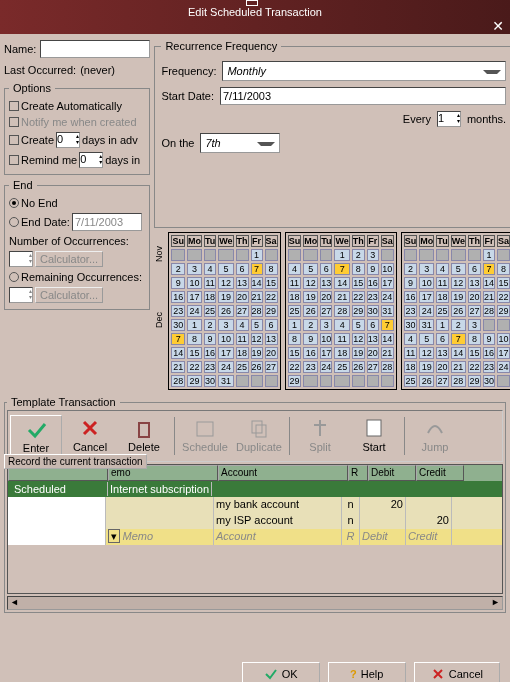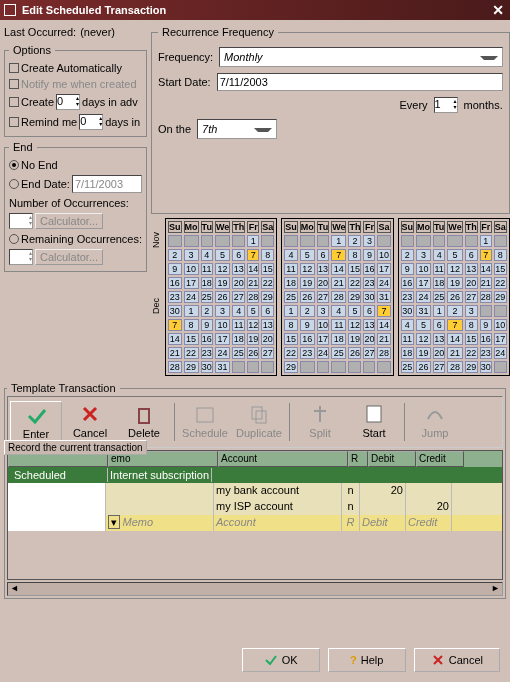--- a/index.html
+++ b/index.html
@@ -1,17 +1,17 @@
 <!DOCTYPE html>
 <html><head>
 <meta charset="utf-8">
 <style>
 * { box-sizing: border-box; margin: 0; padding: 0; font-family: sans-serif; font-size: 11px; }
 body { background: #d0c0b8; width: 510px; height: 682px; overflow: hidden; position: relative; }
-.titlebar { background: linear-gradient(to right, #7a2a2a, #4a1a1a); color: #fff; height: 20px; display: flex; align-items: center; padding: 0 4px; font-weight: bold; }
+.titlebar { background: linear-gradient(to right, #7a2a2a, #4a1a1a); color: #fff; height: 34px; display: flex; align-items: center; padding: 0 4px; font-weight: normal; flex-direction: column; }
 .title-icon { width: 12px; height: 12px; border: 1px solid #fff; margin-right: 6px; }
 .close-x { margin-left: auto; width: 16px; height: 16px; display: flex; align-items: center; justify-content: center; cursor: pointer; color: #fff; font-size: 14px; }
 .content { padding: 4px; position: relative; height: 662px; }
 .row1 { display: flex; gap: 4px; }
 .left-col { width: 178px; display: flex; flex-direction: column; gap: 2px; }
 .right-col { flex: 1; }
 .name-row { display: flex; align-items: center; gap: 4px; padding: 2px 0; }
 .input-text { background: #fff; border: 1px inset #999; height: 18px; padding: 0 2px; }
 fieldset { border: 1px solid #888; padding: 4px; margin-top: 2px; }
 legend { padding: 0 4px; }
@@ -60,20 +60,24 @@
 <div class="titlebar">
   <span class="title-icon"></span>
   <span>Edit Scheduled Transaction</span>
   <span class="close-x">✕</span>
 </div>
 
 <div class="content">
   <div class="row1">
     <div class="left-col">
       <div class="name-row">
+        <span>Name:</span>
+        <input class="input-text" style="width: 110px;" value="">
+      </div>
+      <div class="name-row">
         <span>Last Occurred:</span>
         <span>(never)</span>
       </div>
 
       <fieldset>
         <legend>Options</legend>
         <div class="opt-row">
             <span class="chk"></span>
             <span>Create Automatically</span>
           </div>

